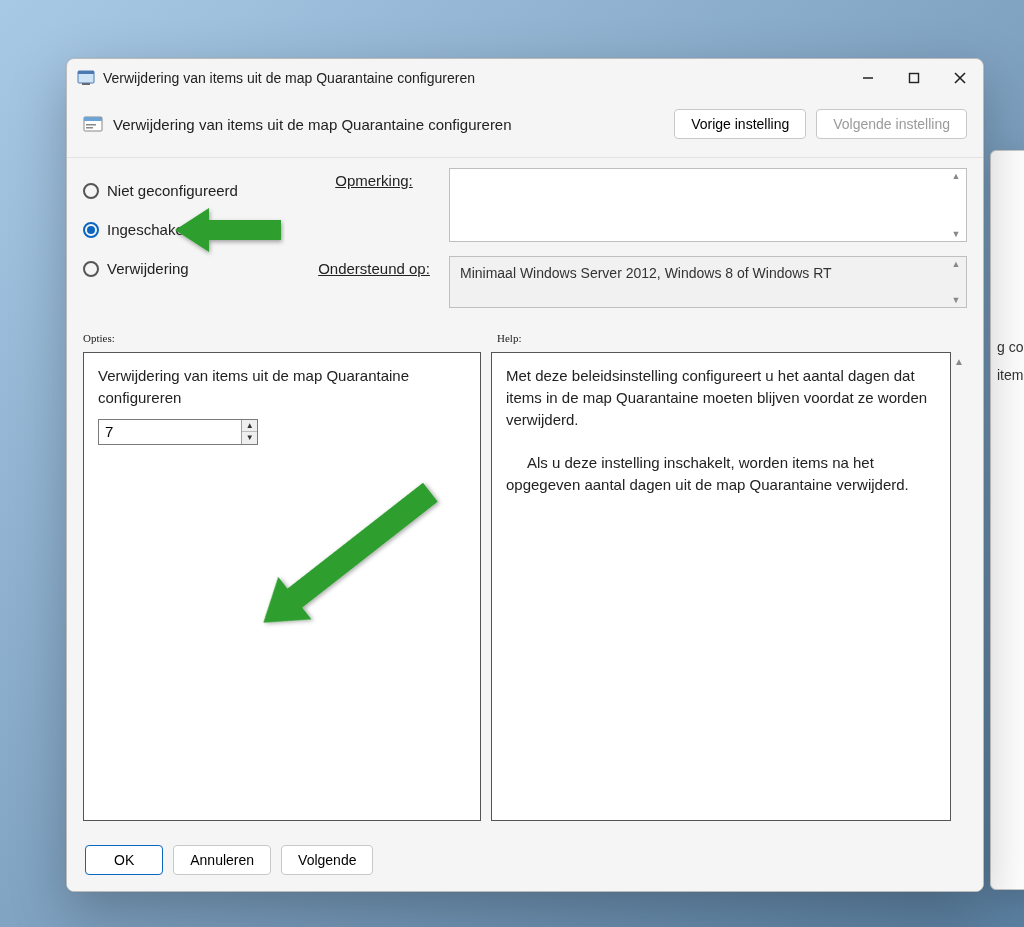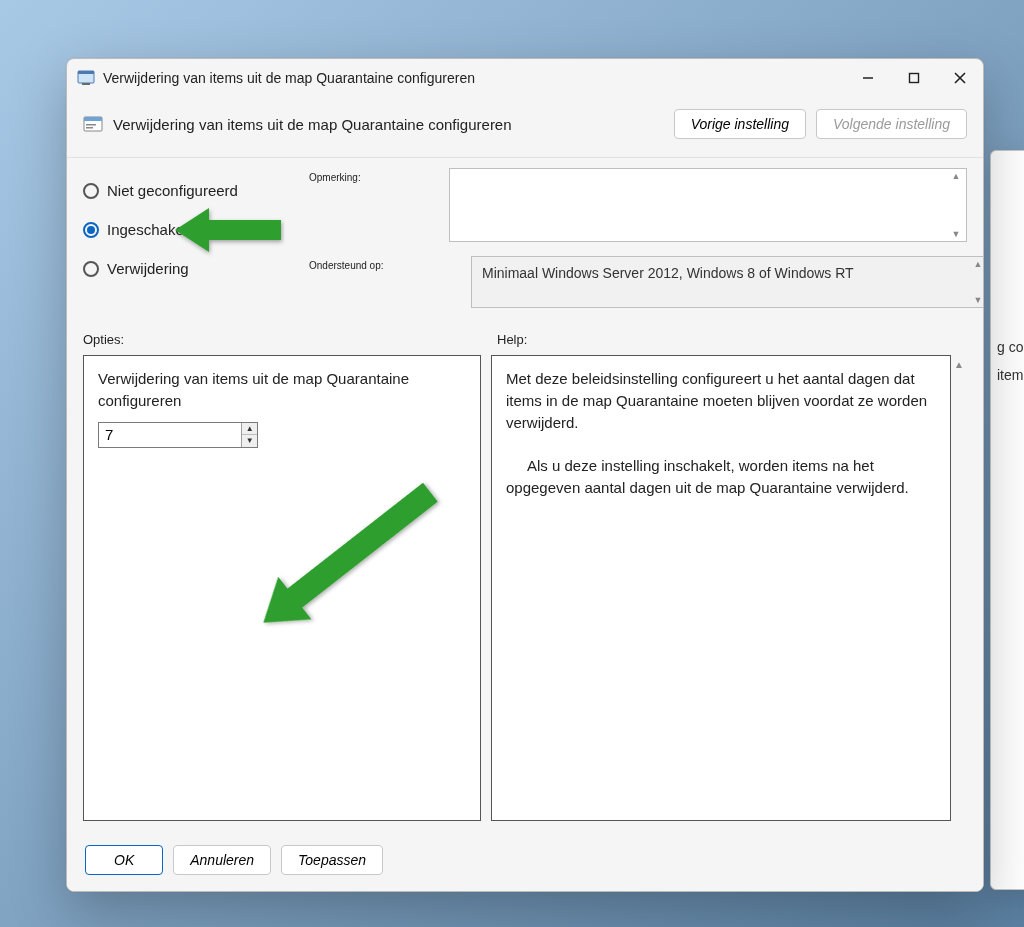--- a/index.html
+++ b/index.html
@@ -65,21 +65,21 @@
 
   
   .policybar{
     display:flex;align-items:center;gap:10px;
     padding:12px 16px 18px 16px;
     border-bottom:1px solid #e2e2e2;
   }
   .policybar .spacer{flex:1;}
   .btn{
     background:var(--button-bg);border:1px solid var(--button-border);
-    border-radius:4px;padding:6px 16px;font-size:14px;font-style:italic;
+    border-radius:4px;padding:6px 16px;font-size:14px;
   }
   .btn.disabled{color:var(--disabled);}
   .policy-icon svg{display:block;}
 
   
   .upper{
     display:flex;gap:16px;padding:10px 16px 18px 16px;
   }
   .radios{width:210px;padding-top:4px;}
   .radio-row{display:flex;align-items:flex-end;gap:8px;margin:10px 0 22px 0;font-size:15px;}
@@ -87,36 +87,36 @@
     width:16px;height:16px;border:2px solid #555;border-radius:50%;
     box-sizing:border-box;position:relative;flex:none;
   }
   .radio-circle.checked{border-color:var(--accent);}
   .radio-circle.checked::after{
     content:"";position:absolute;left:50%;top:50%;width:8px;height:8px;
     background:var(--accent);border-radius:50%;transform:translate(-50%,-50%);
   }
 
   .labelled-fields{flex:1;display:grid;grid-template-columns:130px 1fr;gap:14px 10px;align-items:start;}
-  .fld-label{text-align:left;padding-top:4px;font-size:10px;}
+  .fld-label{text-align:center;padding-top:4px;font-size:15px;text-decoration:underline;}
   .textbox{
     background:var(--field-bg);border:1px solid var(--field-border);
     width:100%;box-sizing:border-box;position:relative;
   }
   .textbox.comment{height:74px;}
-  .textbox.supported{height:52px;background:#f1f1f1;padding:8px 28px 8px 10px;font-size:14px;color:#333;margin-left:22px;}
+  .textbox.supported{height:52px;background:#f1f1f1;padding:8px 28px 8px 10px;font-size:14px;color:#333;}
   .scroll-stub{
     position:absolute;right:2px;width:16px;display:flex;flex-direction:column;justify-content:space-between;
     top:2px;bottom:2px;color:#888;pointer-events:none;
   }
   .scroll-stub .tri{font-size:9px;text-align:center;}
 
   
   .section-heads{display:flex;gap:16px;padding:6px 16px 8px 16px;}
-  .section-heads .col{flex:1;font-size:13px;}
+  .section-heads .col{flex:1;font-size:11px;font-family:Liberation Serif, serif;}
   .section-heads .colL{flex:0 0 398px;}
 
   
   .panels{display:flex;gap:10px;padding:0 16px 10px 16px;flex:1;min-height:0;}
   .panel{
     border:1px solid #555;background:#fff;
     box-sizing:border-box;padding:12px 14px;font-size:15px;line-height:1.45;
     position:relative;
   }
   .panel.options{flex:0 0 398px;}
@@ -263,21 +263,21 @@
       </div>
       <div class="help-scroll">
         <div class="tri">▲</div>
       </div>
     </div>
   </div>
 
   <div class="footer">
     <button class="btn primary">OK</button>
     <button class="btn">Annuleren</button>
-    <button class="btn">Toepassen</button>
+    <button class="btn">Volgende</button>
   </div>
 
 </div>
 
 <svg class="arrow" style="left:175px;top:200px;" width="110" height="60">
   <defs>
     <filter id="ds" x="-20%" y="-20%" width="140%" height="140%">
       <feDropShadow dx="1" dy="2" stdDeviation="2" flood-opacity="0.35"></feDropShadow>
     </filter>
   </defs>

